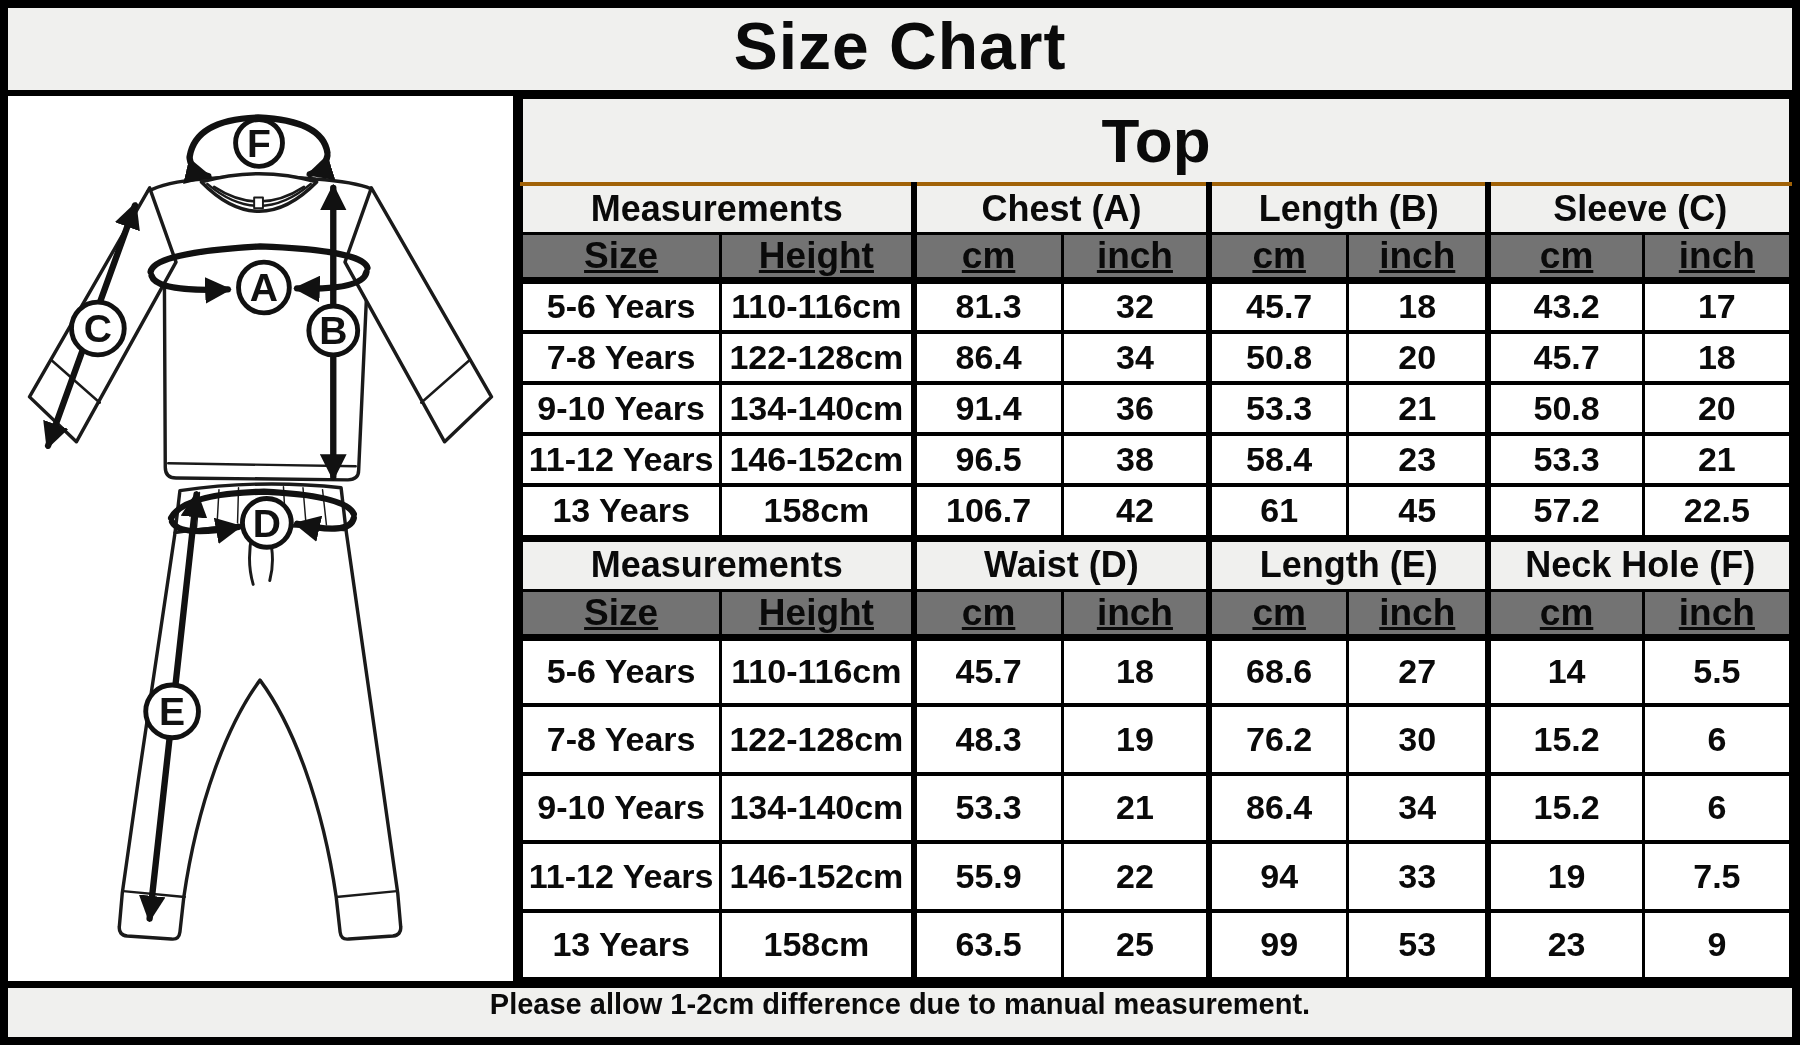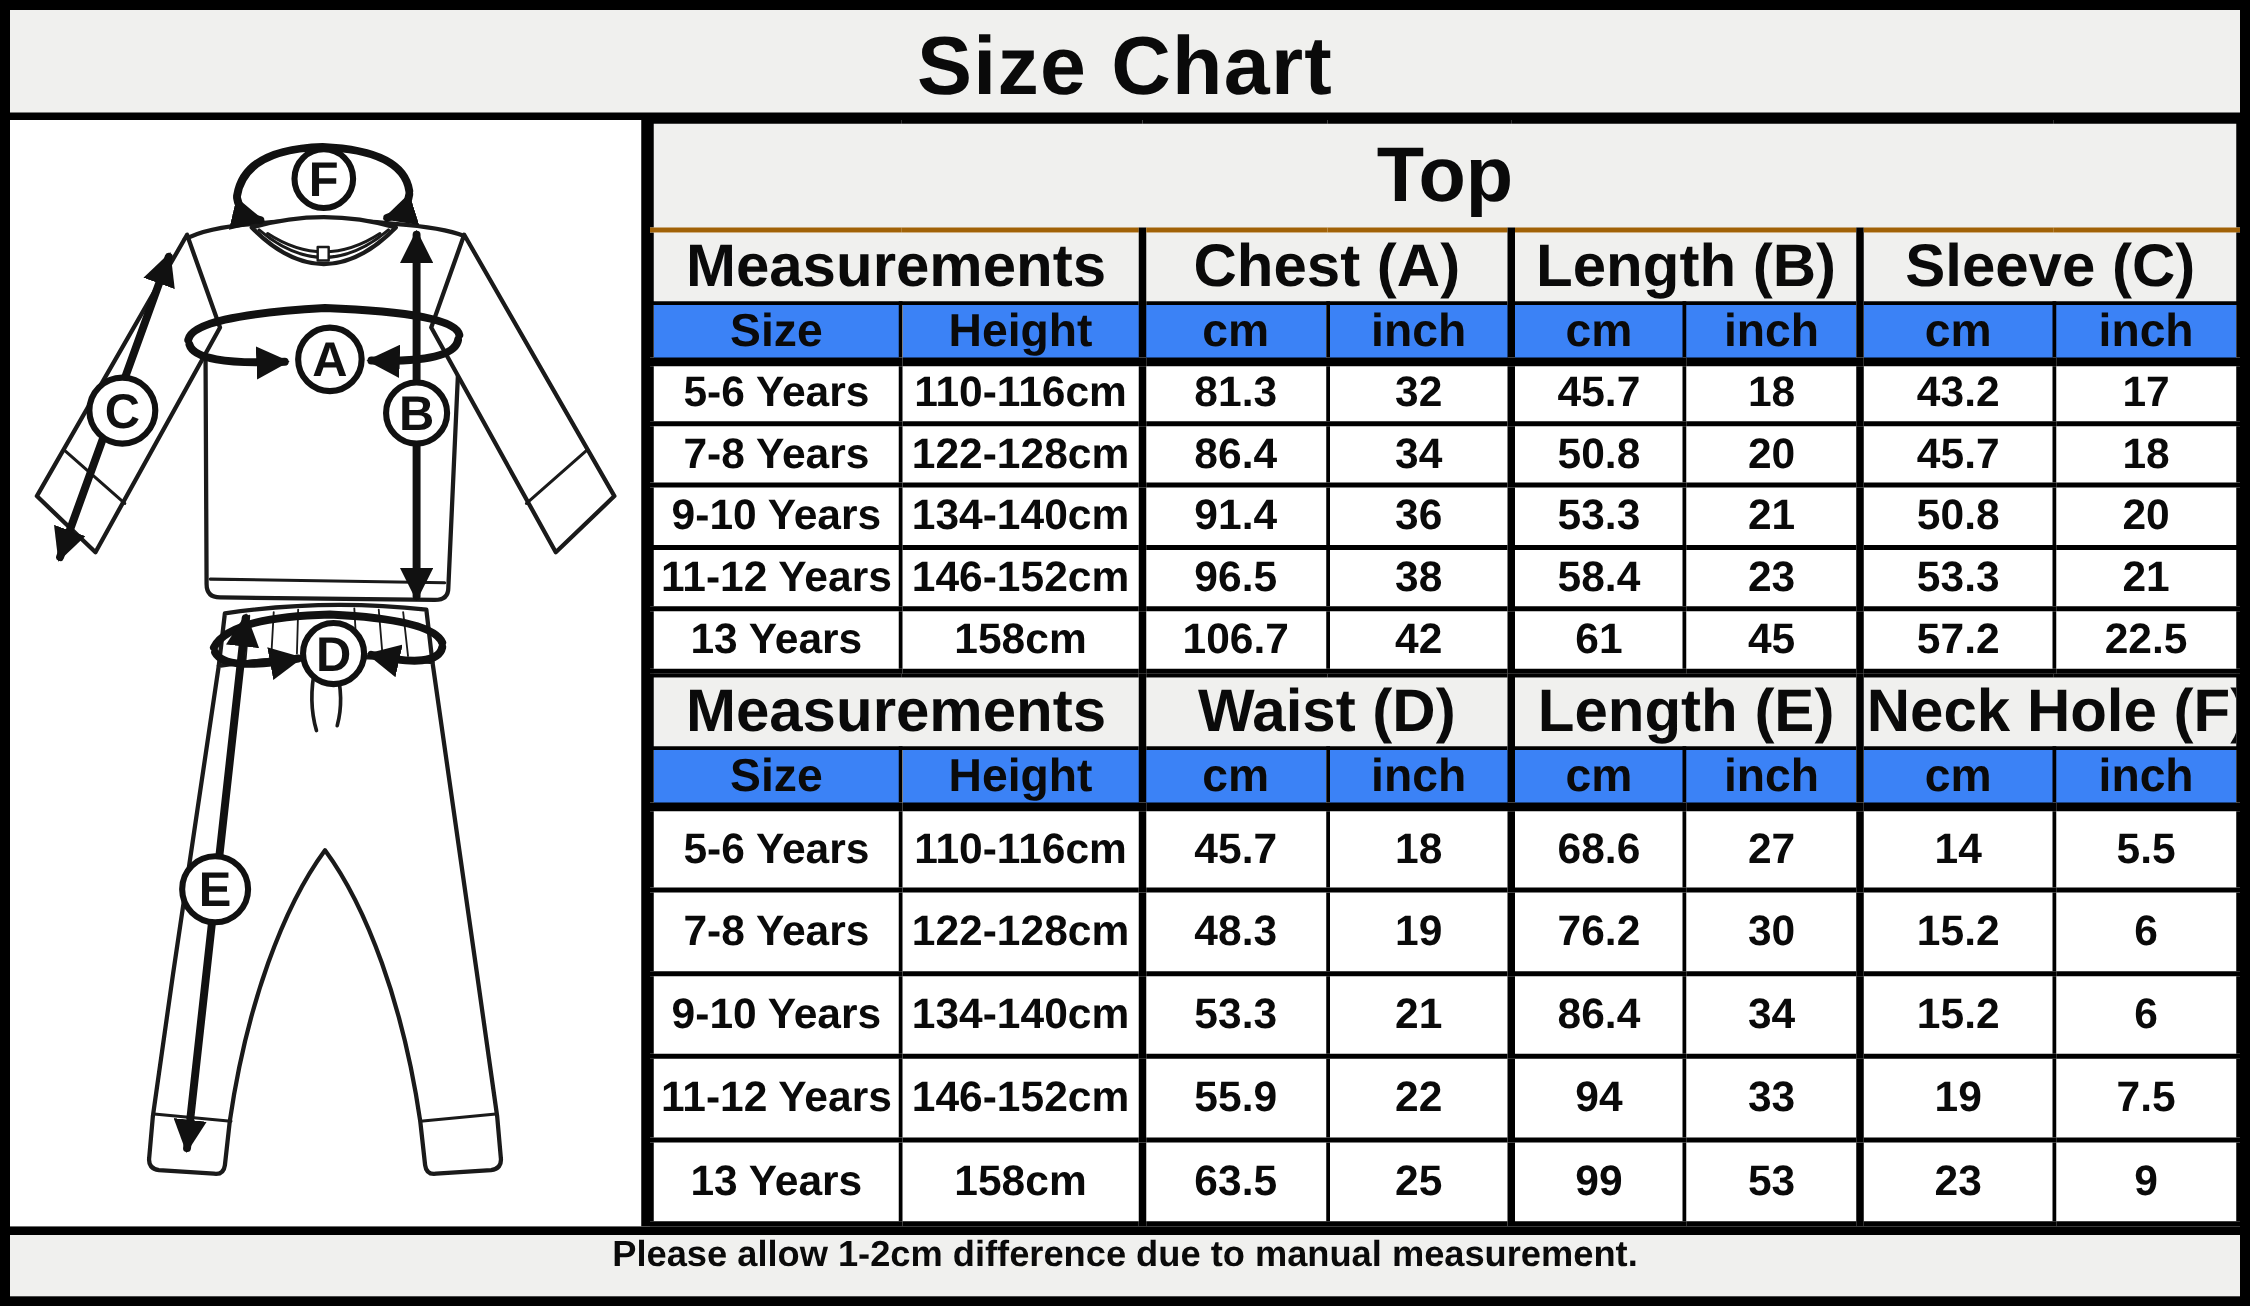--- a/index.html
+++ b/index.html
@@ -12,21 +12,21 @@
     background:#fff;
     display:flex; flex-direction:column;
     overflow:hidden;
   }
 
   
   .title-bar {
     height:88px; flex:0 0 88px;
     background:#f0f0ee;
     border-bottom:6px solid #000;
-    display:flex; align-items:flex-end; justify-content:center;
+    display:flex; align-items:flex-start; justify-content:center;
   }
   .title-bar h1 { font-size:66px; font-weight:bold; letter-spacing:1px; }
 
   
   .main { flex:1 1 auto; display:flex; min-height:0; }
 
   .diagram-panel {
     width:512px; flex:0 0 512px;
     background:#fff;
     border-right:7px solid #000;
@@ -48,24 +48,24 @@
     overflow:hidden; white-space:nowrap;
   }
   
   .section-title-row th {
     height:86px; font-size:62px;
     background:#f0f0ee;
     border-bottom:4px solid #a16207;
   }
   table.bottom-table .section-title-row th { border-top:6px solid #000; height:80px; }
   
-  .group-row th { height:50px; font-size:48px; background:#f0f0ee; }
+  .group-row th { height:50px; font-size:36px; background:#f0f0ee; }
   .group-row th + th { border-left:6px solid #000; }
   
-  .sub-row th { height:46px; font-size:37px; background:#3b82f6; border-bottom:7px solid #000; }
+  .sub-row th { height:46px; font-size:37px; background:#737373; border-bottom:7px solid #000;text-decoration:underline; }
   
   .size-table tbody td { height:46px; font-size:34px; background:#fff; border-top:4px solid #000; border-bottom:4px solid #000; }
   
   .size-table tbody td:nth-child(3), .size-table tbody td:nth-child(5), .size-table tbody td:nth-child(7),
   .sub-row th:nth-child(3), .sub-row th:nth-child(5), .sub-row th:nth-child(7) {
     border-left:6px solid #000;
   }
 
   
   .footer-bar {

